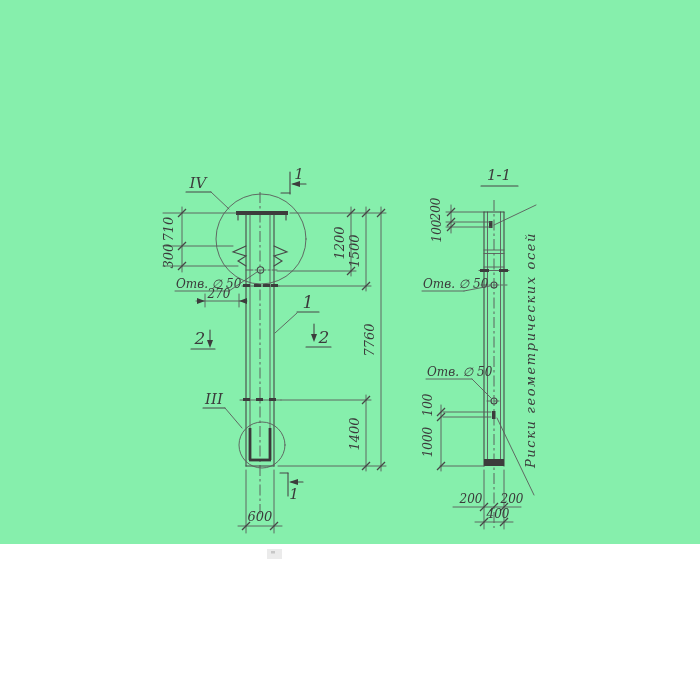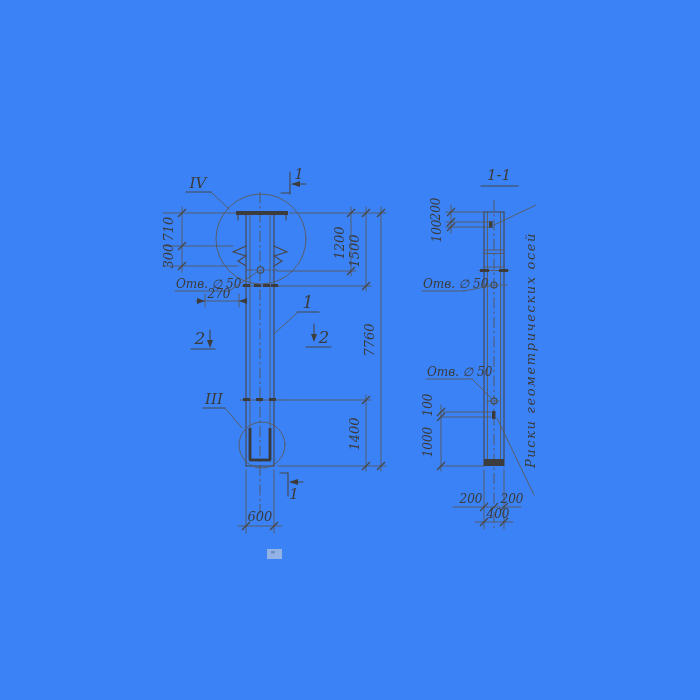--- a/index.html
+++ b/index.html
@@ -1,16 +1,16 @@
 <!DOCTYPE html>
 <html><head>
 <meta charset="utf-8">
 <style>
   html,body{margin:0;padding:0;background:#fff;width:700px;height:700px;overflow:hidden;}
-  .stage{position:relative;width:700px;height:700px;background:#3b82f6;text-align:right;}
+  .stage{position:relative;width:700px;height:544px;background:#86efac;text-align:right;}
   svg{position:absolute;left:0;top:0;}
   .ln{stroke:#474747;stroke-width:1.1;fill:none;stroke-linecap:round;}
   .thin{stroke:#5a5a5a;stroke-width:0.9;fill:none;stroke-linecap:round;}
   .thick{stroke:#3a3a3a;stroke-width:2.8;fill:none;stroke-linecap:butt;}
   .dash{stroke:#565656;stroke-width:0.9;fill:none;stroke-dasharray:11 3 2.5 3;}
   .fillblk{fill:#3c3c3c;stroke:none;}
   .tick{stroke:#474747;stroke-width:1.2;}
   .t{font-family:"DejaVu Serif",serif;font-style:italic;fill:#3b3b3b;}
   .d13{font-size:13px;}
   .d12{font-size:12px;}

